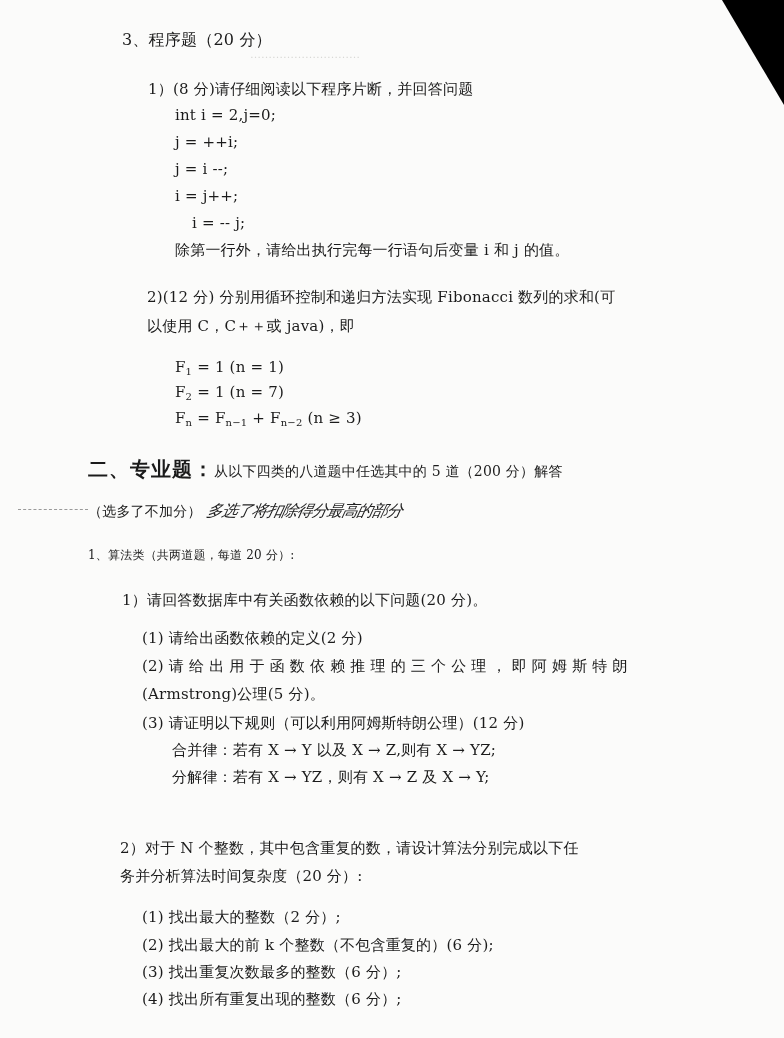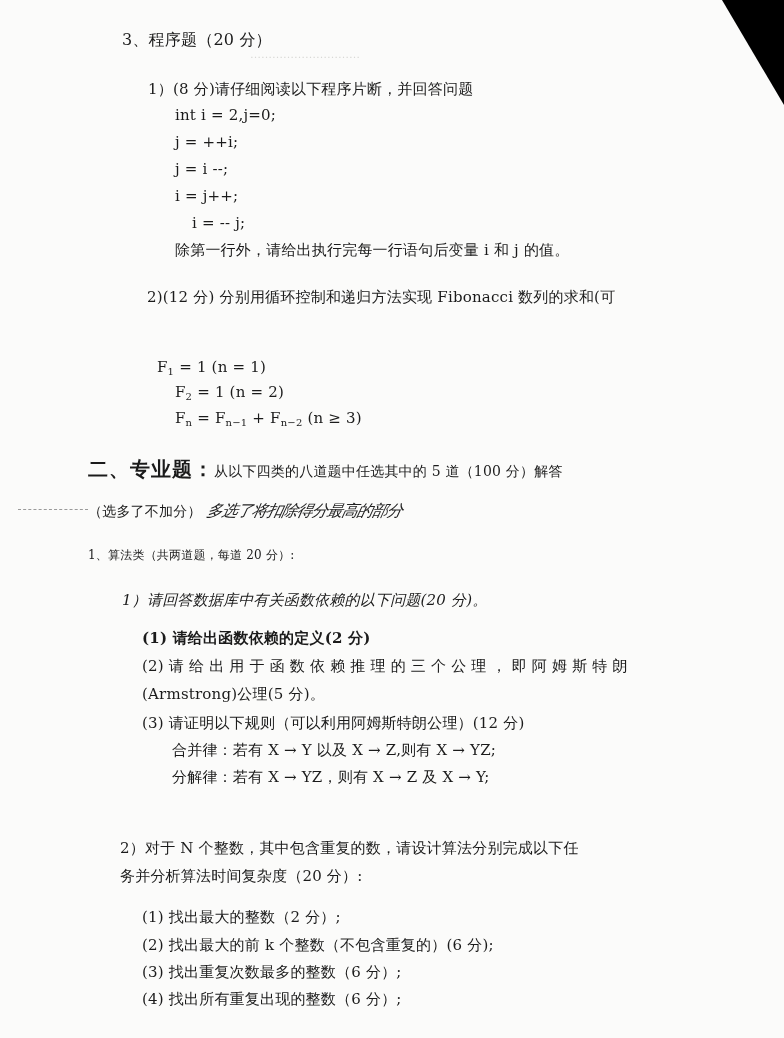--- a/index.html
+++ b/index.html
@@ -52,44 +52,45 @@
 
   <div class="line" style="left:148px;top:79px;">1）(8 分)请仔细阅读以下程序片断，并回答问题</div>
   <div class="line" style="left:175px;top:105px;">int i = 2,j=0;</div>
   <div class="line" style="left:175px;top:132px;">j = ++i;</div>
   <div class="line" style="left:175px;top:159px;">j = i --;</div>
   <div class="line" style="left:175px;top:186px;">i = j++;</div>
   <div class="line" style="left:175px;top:213px;margin-left:17px;">i = -- j;</div>
   <div class="line" style="left:175px;top:240px;">除第一行外，请给出执行完每一行语句后变量 i 和 j 的值。</div>
 
   <div class="line" style="left:147px;top:287px;">2)(12 分) 分别用循环控制和递归方法实现 Fibonacci 数列的求和(可</div>
+  <div class="line" style="left:147px;top:316px;">以使用 C，C＋＋或 java)，即</div>
 
-  <div class="line" style="left:157px;top:357px;text-align:center;">
+  <div class="line" style="left:175px;top:357px;text-align:center;">
     <span>F</span><sub>1</sub><span> = 1 (n = 1)</span>
   </div>
   <div class="line" style="left:175px;top:382px;">
-    <span>F</span><sub>2</sub><span> = 1 (n = 2)</span>
+    <span>F</span><sub>2</sub><span> = 1 (n = 7)</span>
   </div>
   <div class="line" style="left:175px;top:408px;">
     <span>F</span><sub>n</sub><span> = F</span><sub>n−1</sub><span> + F</span><sub>n−2</sub><span> (n ≥ 3)</span>
   </div>
 
   <div class="line" style="left:88px;top:459px;">
-    <span class="h-big">二、专业题：</span><span class="small">从以下四类的八道题中任选其中的 5 道（100 分）解答</span>
+    <span class="h-big">二、专业题：</span><span class="small">从以下四类的八道题中任选其中的 5 道（200 分）解答</span>
   </div>
   <div class="line" style="left:88px;top:501px;">
     <span class="small">（选多了不加分）</span>
     <span class="hand">多选了将扣除得分最高的部分</span>
   </div>
   <div class="squiggle"></div>
 
   <div class="line h-sub" style="left:88px;top:545px;">1、算法类（共两道题，每道 20 分）:</div>
 
-  <div class="line" style="left:122px;top:590px;font-style:italic;">1）请回答数据库中有关函数依赖的以下问题(20 分)。</div>
-  <div class="line" style="left:142px;top:628px;font-weight:bold;">(1) 请给出函数依赖的定义(2 分)</div>
+  <div class="line" style="left:122px;top:590px;">1）请回答数据库中有关函数依赖的以下问题(20 分)。</div>
+  <div class="line" style="left:142px;top:628px;">(1) 请给出函数依赖的定义(2 分)</div>
   <div class="line" style="left:142px;top:656px;">(2) 请 给 出 用 于 函 数 依 赖 推 理 的 三 个 公 理 ， 即 阿 姆 斯 特 朗</div>
   <div class="line" style="left:142px;top:684px;">(Armstrong)公理(5 分)。</div>
   <div class="line" style="left:142px;top:713px;">(3) 请证明以下规则（可以利用阿姆斯特朗公理）(12 分)</div>
   <div class="line" style="left:172px;top:740px;">合并律：若有 X → Y  以及 X → Z,则有 X → YZ;</div>
   <div class="line" style="left:172px;top:767px;">分解律：若有 X → YZ，则有 X → Z 及 X → Y;</div>
 
   <div class="line" style="left:120px;top:838px;">2）对于 N 个整数，其中包含重复的数，请设计算法分别完成以下任</div>
   <div class="line" style="left:120px;top:866px;">务并分析算法时间复杂度（20 分）:</div>
   <div class="line" style="left:142px;top:907px;">(1) 找出最大的整数（2 分）;</div>
   <div class="line" style="left:142px;top:935px;">(2) 找出最大的前 k 个整数（不包含重复的）(6 分);</div>

